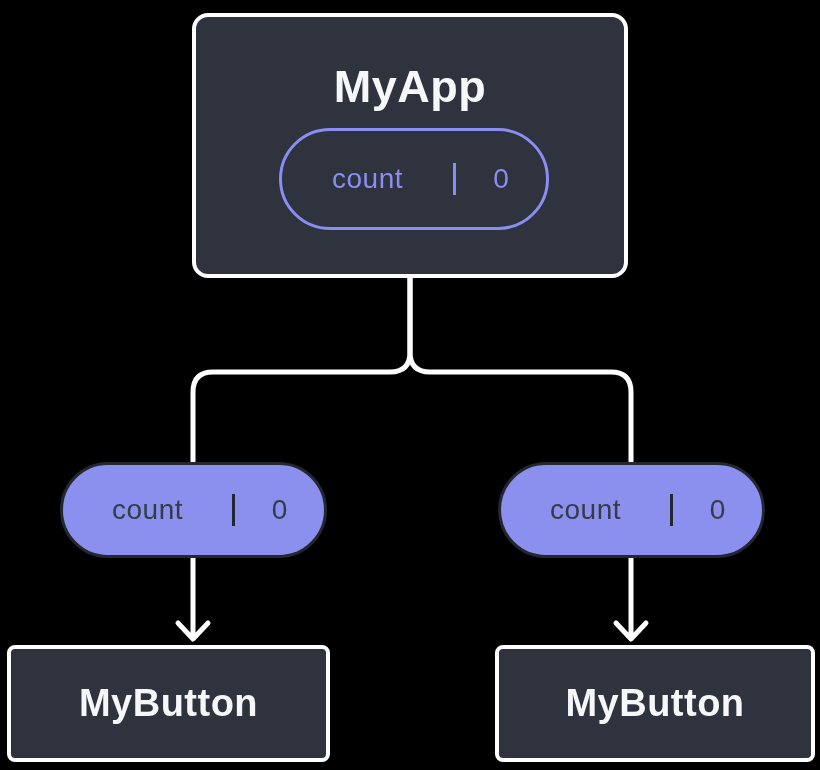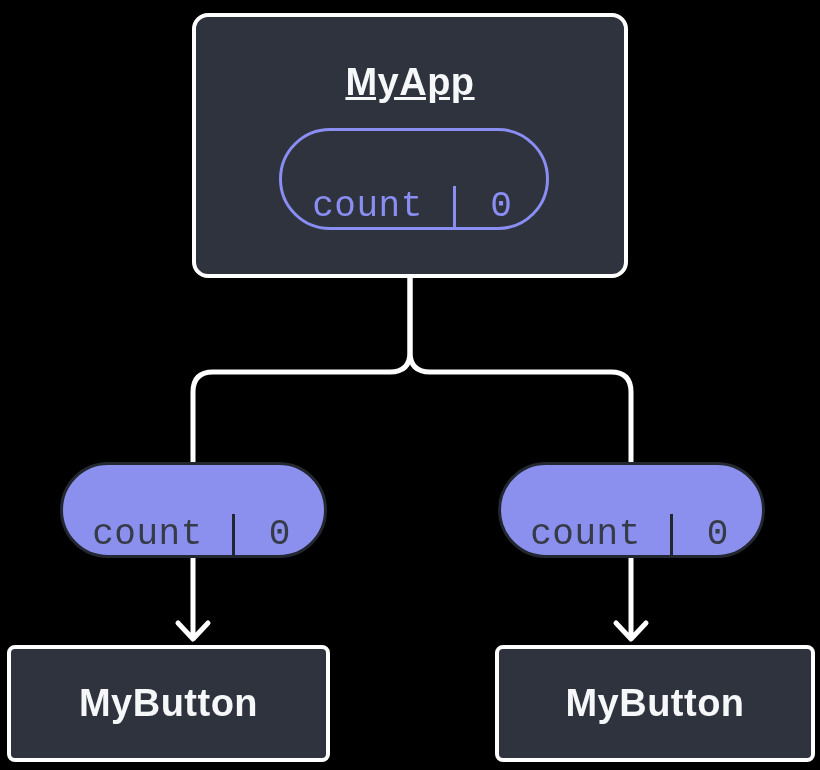--- a/index.html
+++ b/index.html
@@ -34,45 +34,43 @@
   }
   .root-box {
     left: 192px; top: 13px;
     width: 436px; height: 265px;
     border-radius: 16px;
   }
   .root-title {
     position: absolute;
     left: 0; top: 44px; width: 100%;
     text-align: center;
-    font-size: 38px;
+    font-size: 45px;
     font-weight: 700;
     letter-spacing: 0.5px;
     color: var(--box-text);
-    text-decoration: underline;
   }
   .leaf-box {
     border-radius: 8px;
     display: flex;
     align-items: center;
     justify-content: center;
     font-size: 38px;
     font-weight: 700;
     letter-spacing: 0.5px;
   }
   .leaf-left  { left: 7px;   top: 645px; width: 323px; height: 117px; }
   .leaf-right { left: 495px; top: 645px; width: 320px; height: 117px; }
 
   
   .pill {
     position: absolute;
     display: flex;
-    align-items: flex-end;
-    font-size: 36px;
-    font-family: Liberation Mono, monospace;
+    align-items: center;
+    font-size: 28px;
   }
   .pill-name {
     flex: 1;
     display: flex;
     align-items: center;
     justify-content: center;
     letter-spacing: 0.5px;
   }
   .pill-value {
     display: flex;

